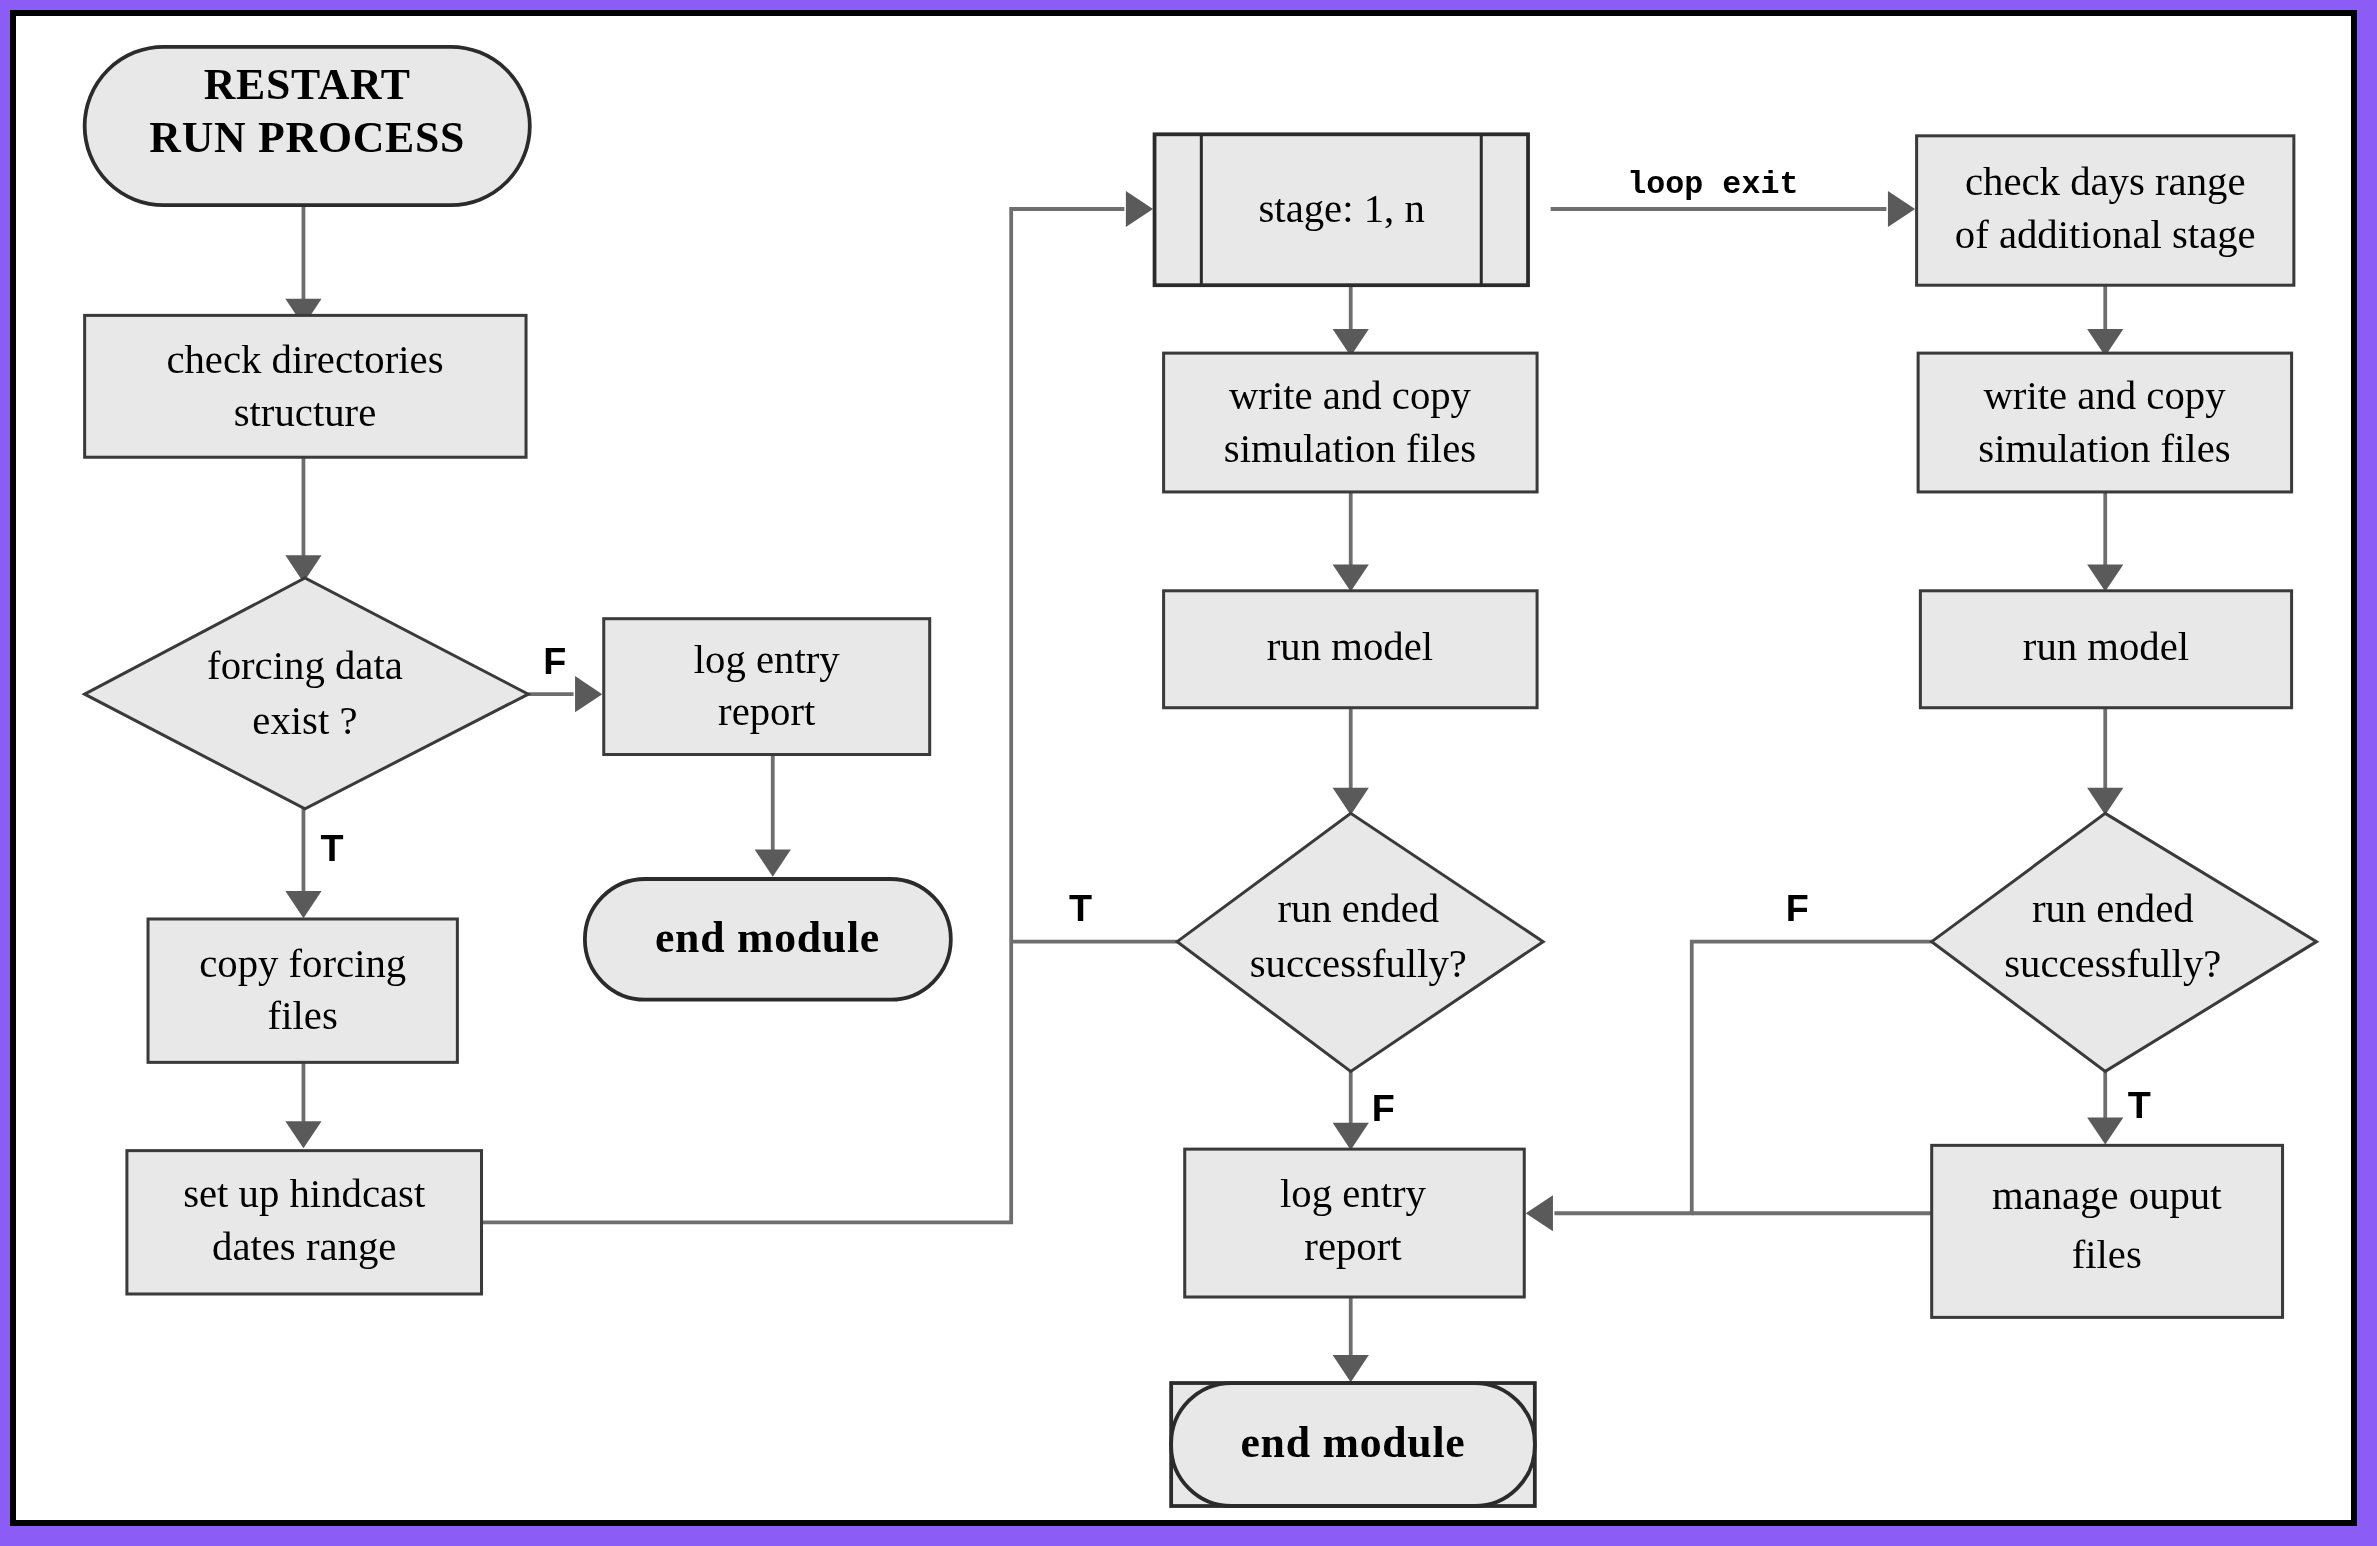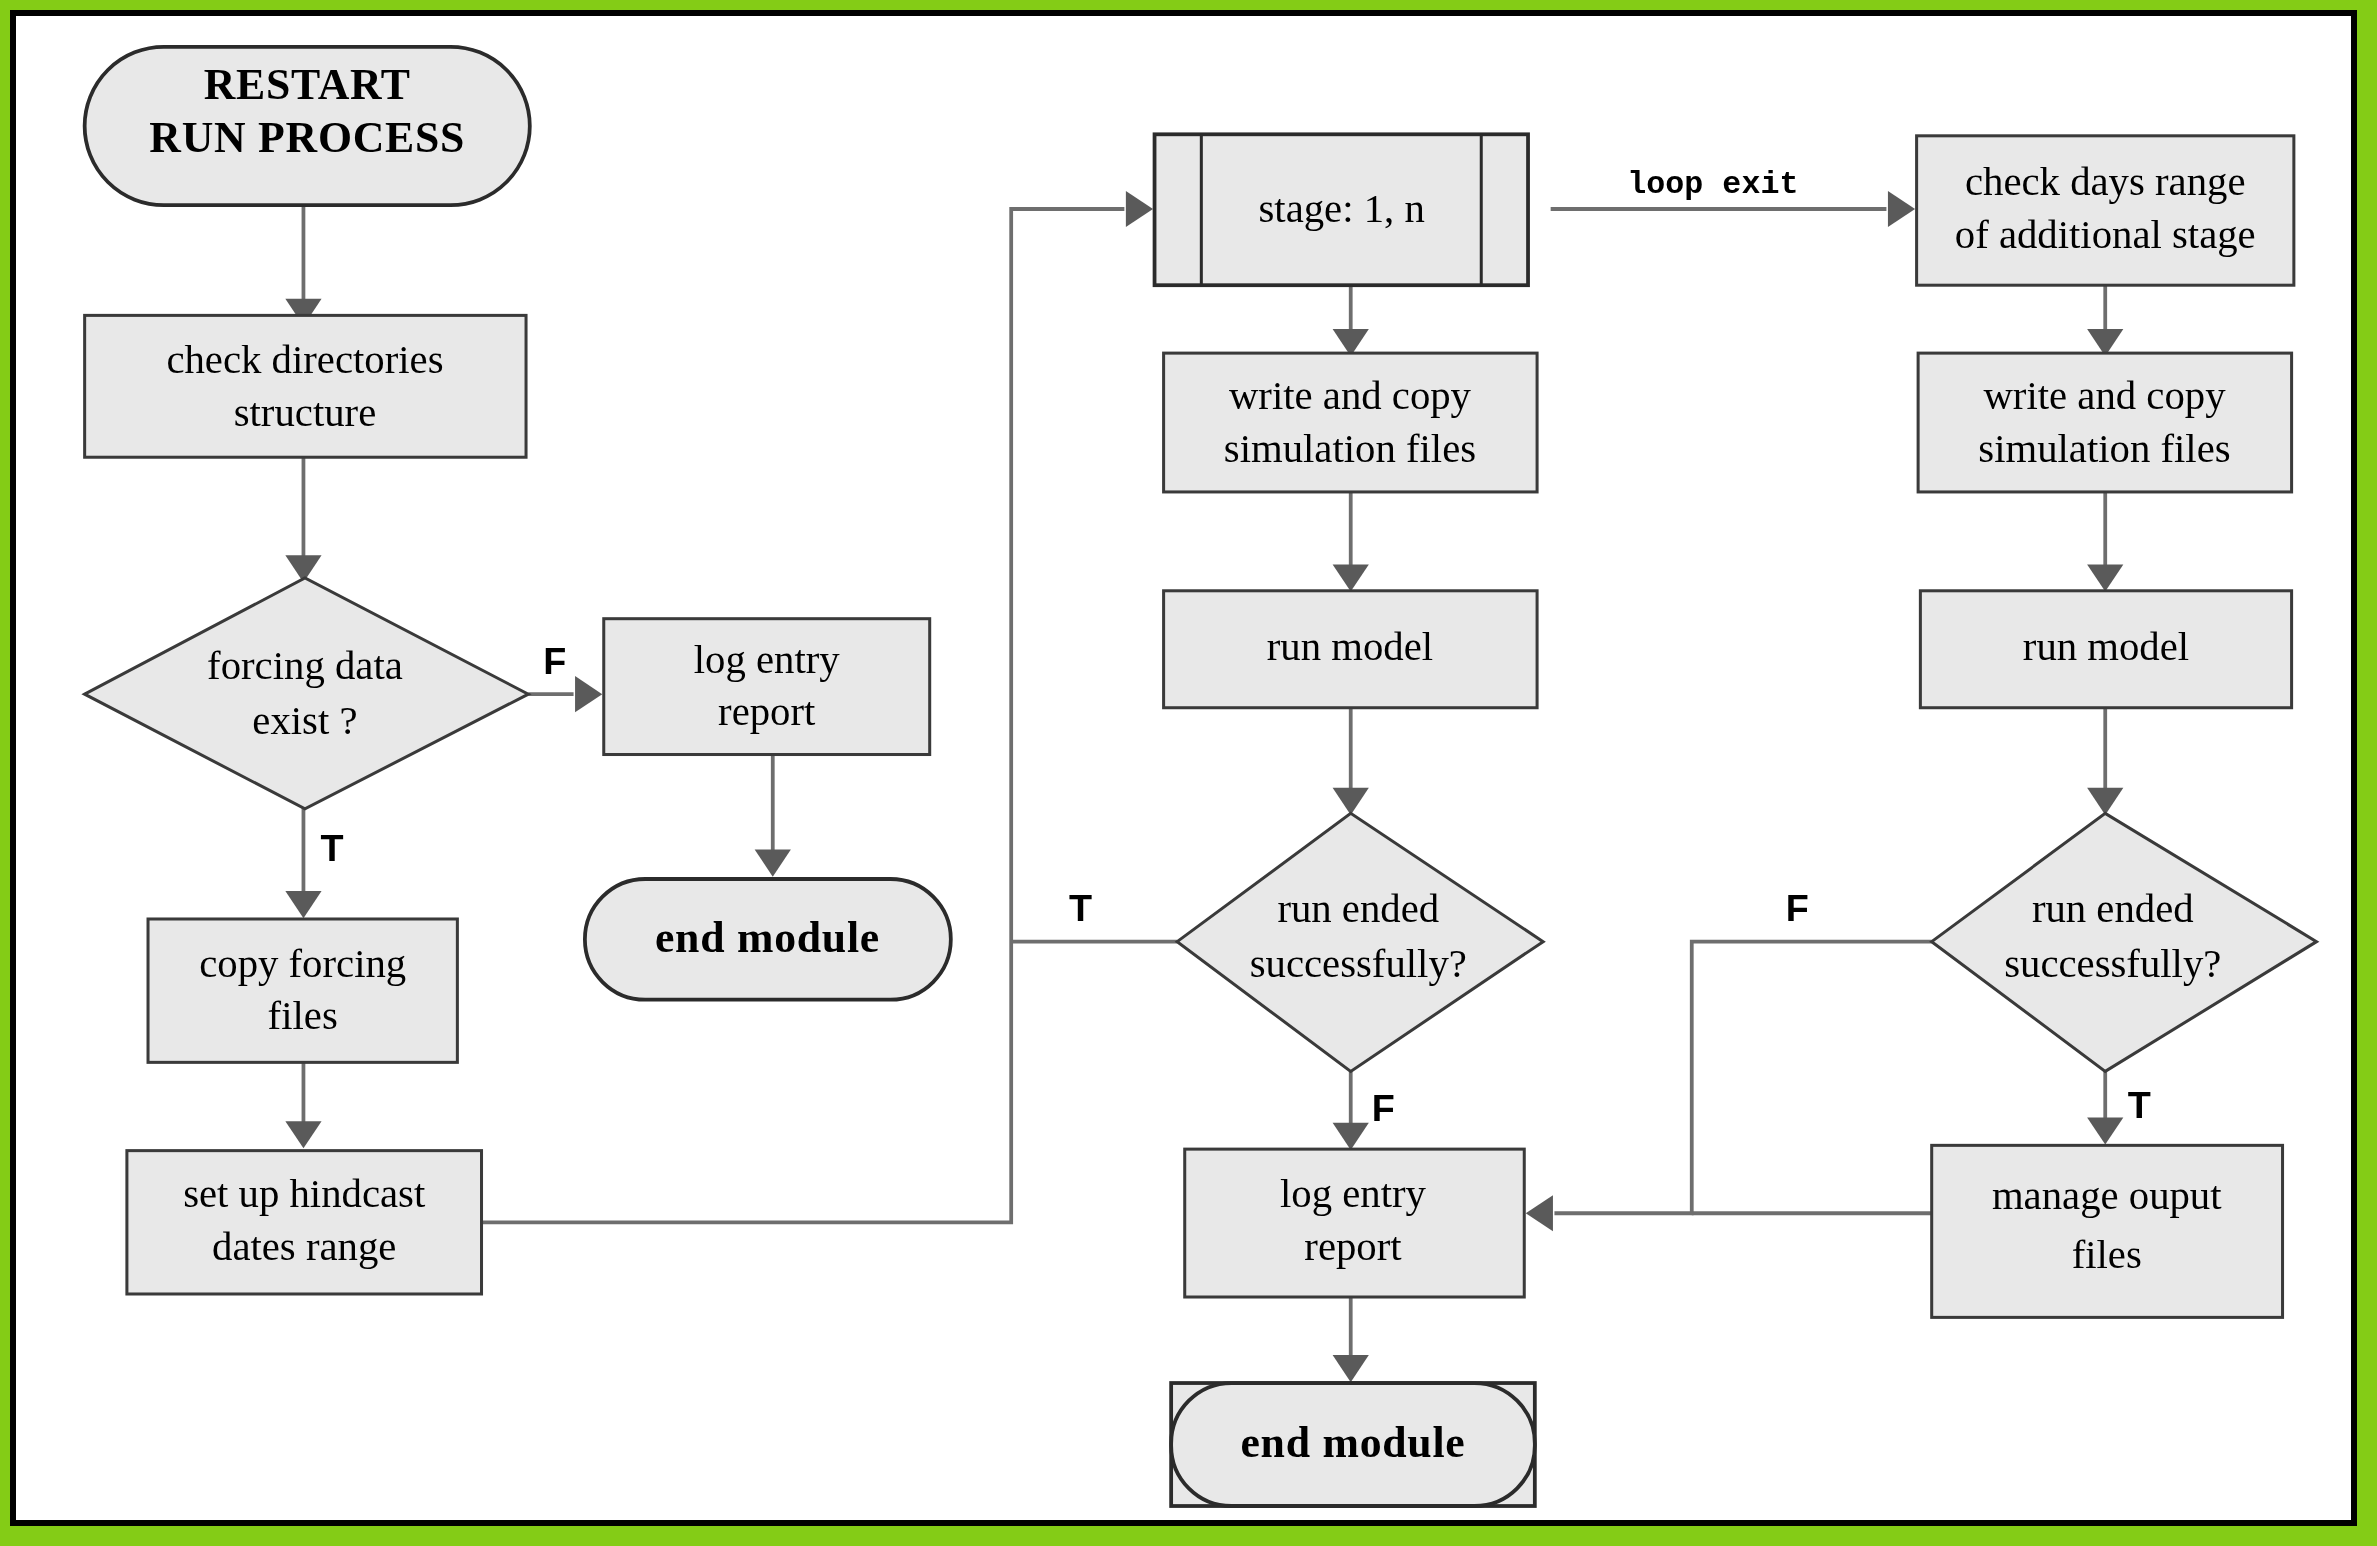--- a/index.html
+++ b/index.html
@@ -8,21 +8,21 @@
     padding: 0;
     background: #ffffff;
   }
   body {
     font-family: "Liberation Serif", "DejaVu Serif", serif;
   }
   #page {
     position: relative;
     width: 2377px;
     height: 1546px;
-    background: #84cc16;
+    background: #8b5cf6;
     overflow: hidden;
   }
   #frame {
     position: absolute;
     left: 9.8px;
     top: 9.8px;
     width: 2347px;
     height: 1516px;
     border: 6.8px solid #000000;
     box-sizing: border-box;

